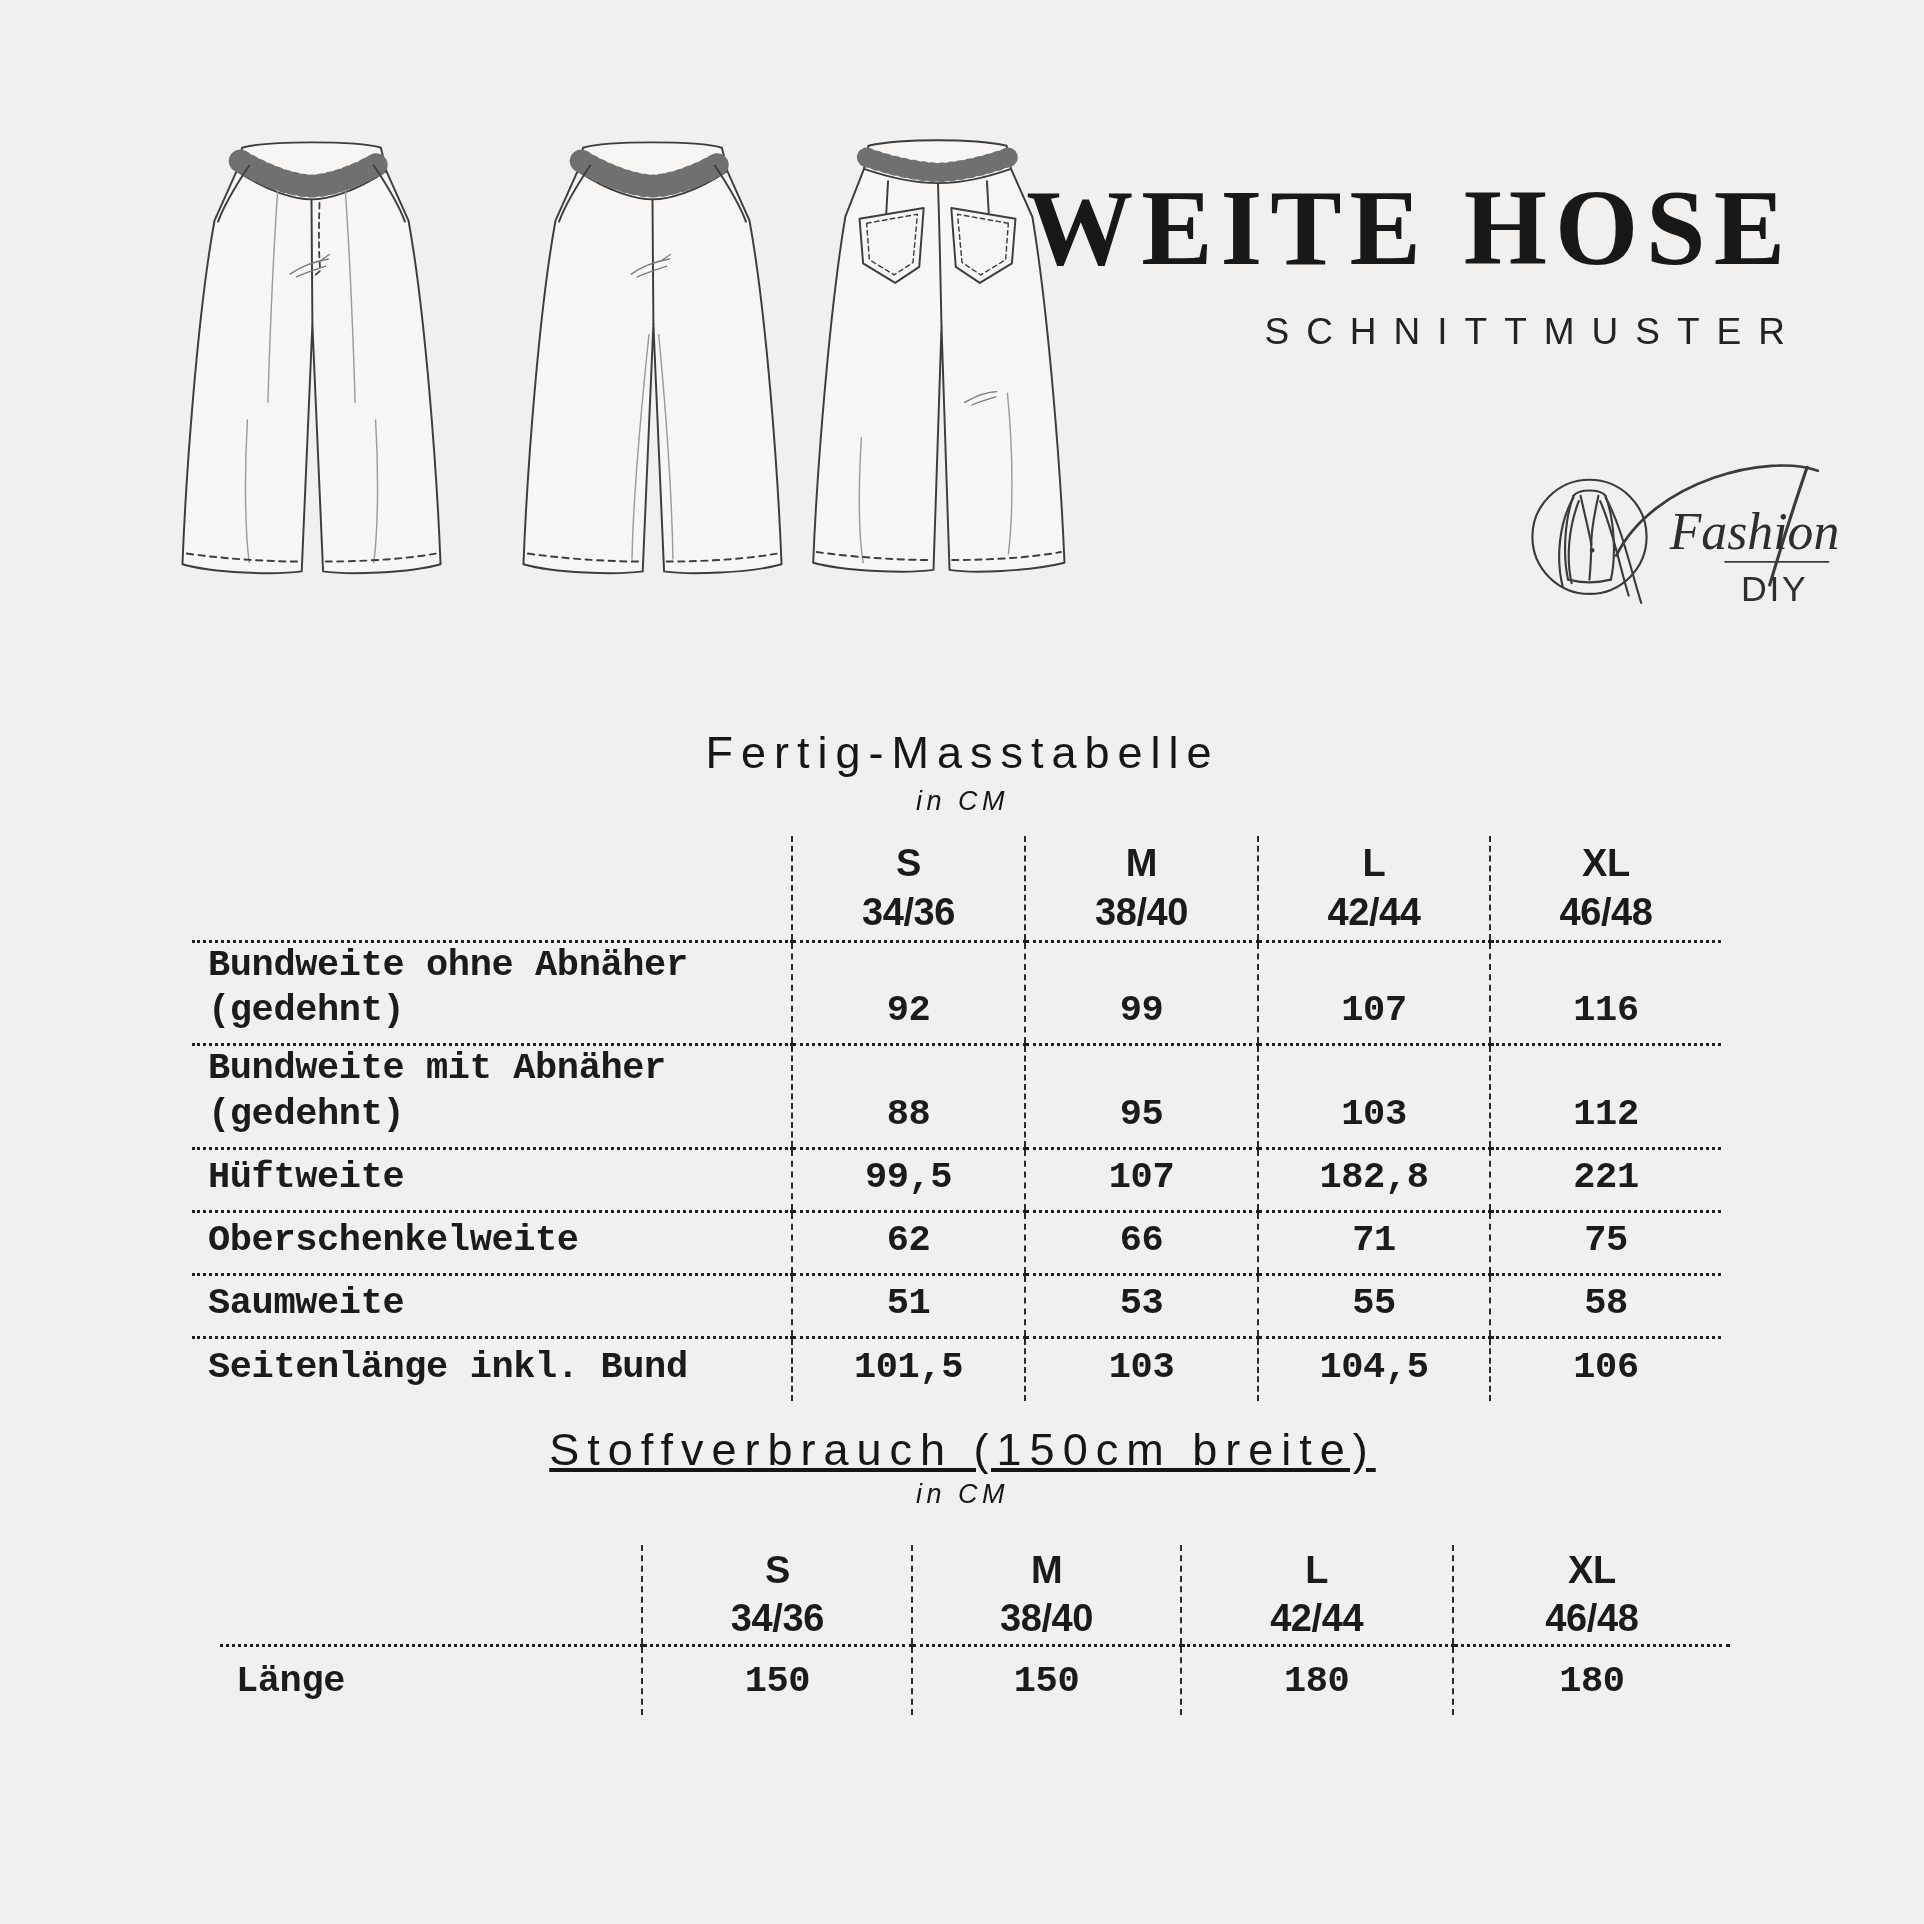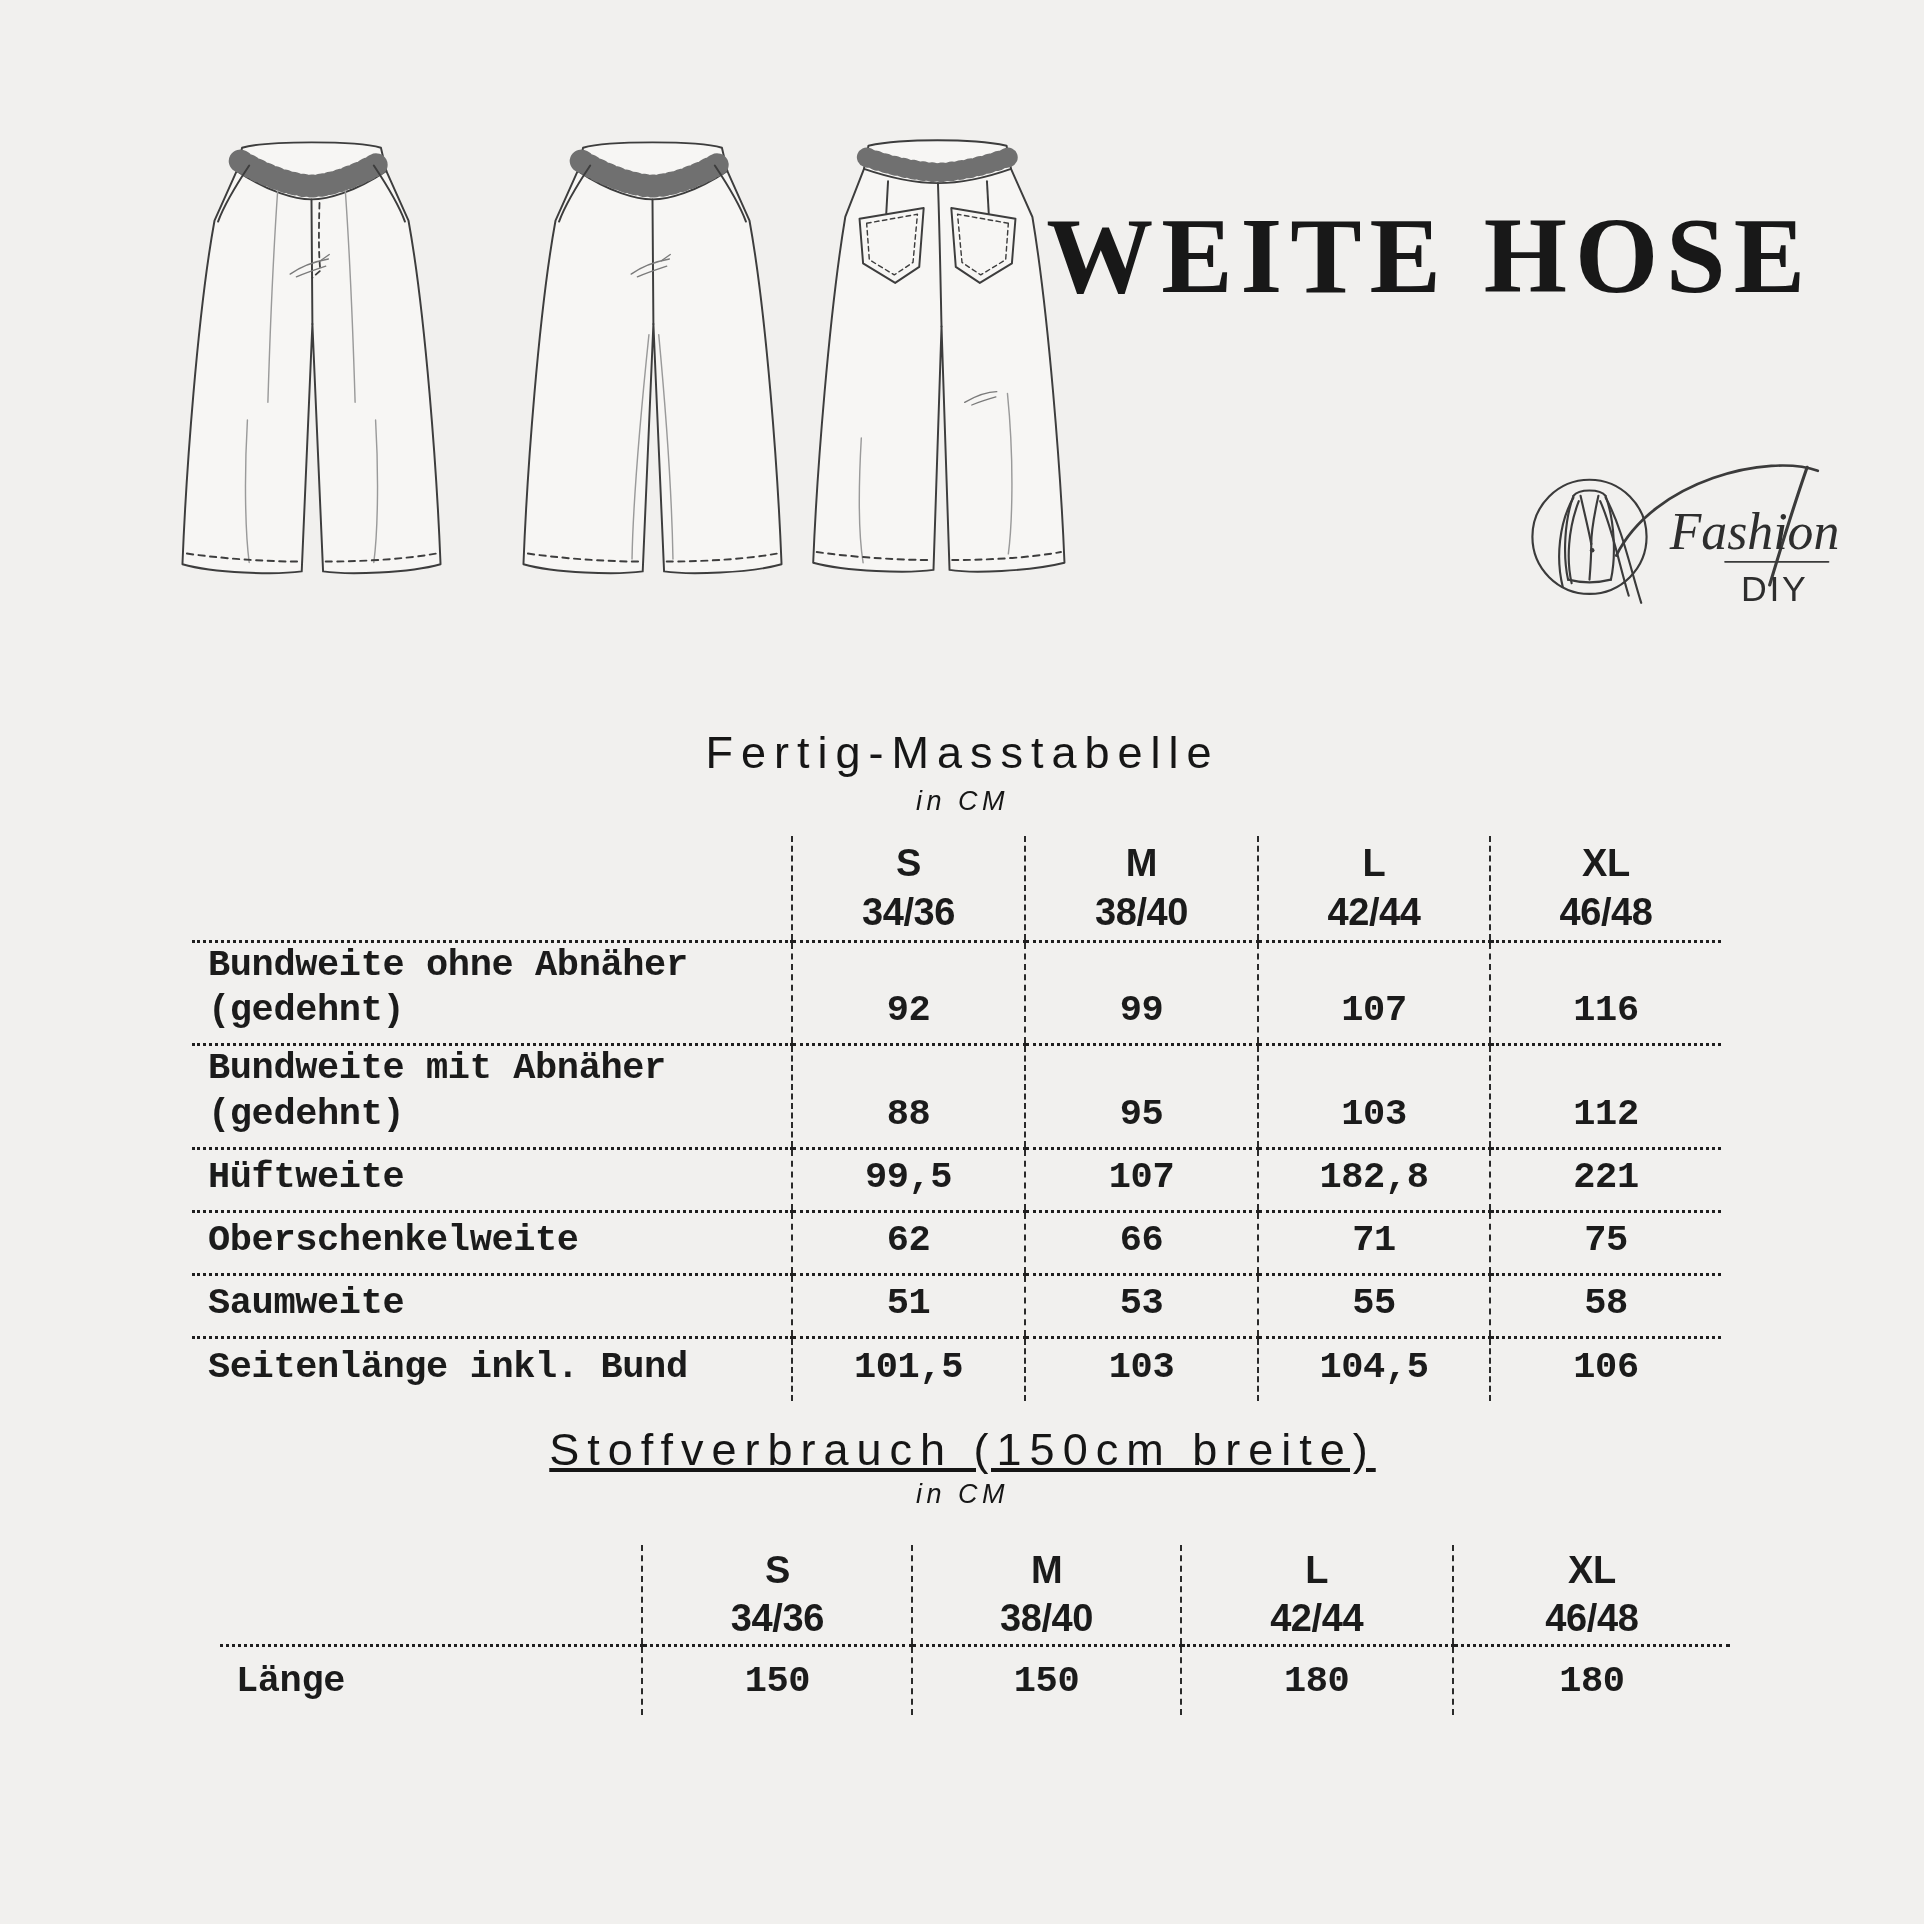--- a/index.html
+++ b/index.html
@@ -13,21 +13,21 @@
   }
   .page{position:absolute;inset:0;}
 
   
   .d{position:absolute;top:135px;}
   .d1{left:178px;}
   .d2{left:519px;}
   .d3{left:806px;}
 
   
-  .brand{position:absolute;top:175px;right:120px;text-align:right;margin-top:28px;}
+  .brand{position:absolute;top:175px;right:140px;text-align:right;}
   .title{
     font-family:"Liberation Serif",serif;
     font-weight:bold;
     font-size:107px;
     line-height:1.0;
     letter-spacing:8px;
     margin-right:-8px;
     color:#181818;
     white-space:nowrap;
   }
@@ -164,20 +164,21 @@
         <path d="M62,340 C58,410 60,455 64,480"></path>
         <path d="M226,290 C234,370 231,440 227,470"></path>
       </g>
       <path d="M12,468 C60,475 115,477 140,477" stroke-dasharray="7 6"></path>
       <path d="M164,477 C200,477 248,475 286,468" stroke-dasharray="7 6"></path>
     </g>
   </svg>
 
   <div class="brand">
     <div class="title">WEITE HOSE</div>
+    <div class="subtitle">SCHNITTMUSTER</div>
   </div>
 
   <div class="logo">
     <svg width="330" height="183" viewBox="0 0 370 205">
       <g stroke="#3b3b3b" stroke-width="2.4" fill="none" stroke-linecap="round" stroke-linejoin="round">
         <circle cx="88" cy="104" r="64"></circle>
         <path d="M70,58 C76,50 100,50 106,58"></path>
         <path d="M78,58 C82,76 87,96 90,112"></path>
         <path d="M98,58 C94,76 90,96 90,112"></path>
         <path d="M70,58 C60,85 58,125 64,152"></path>

